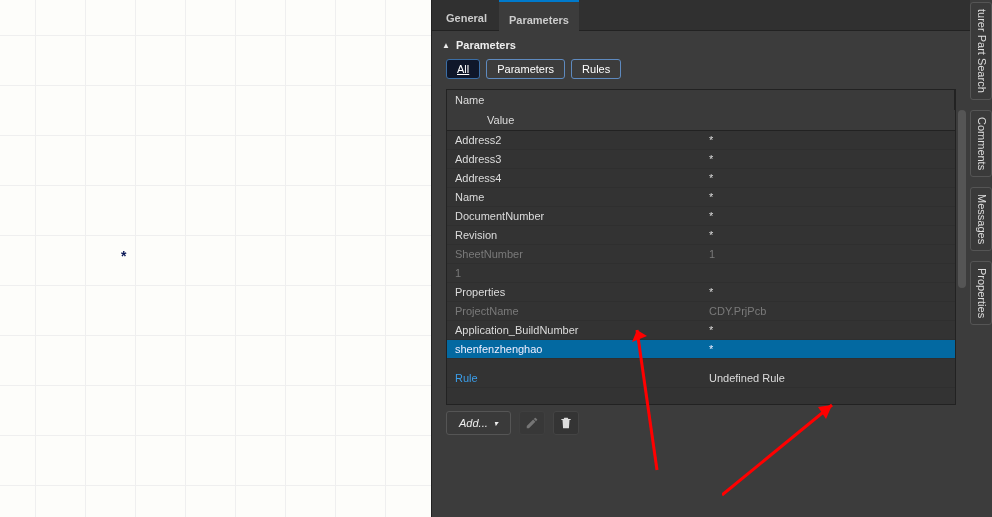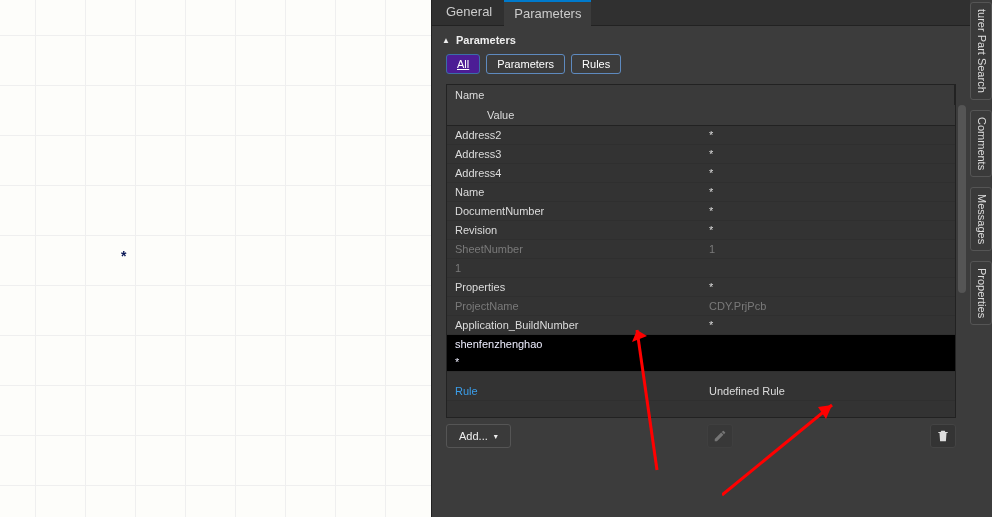--- a/index.html
+++ b/index.html
@@ -22,65 +22,65 @@
     .canvas-star {
       position: absolute; top: 248px; left: 121px;
       color: #0a1856; font-size: 14px; font-weight: 700;
       user-select: none;
     }
 
     
     .right-panel { flex: 1; background: #3c3c3c; display: flex; flex-direction: column; position: relative; }
     .panel-tabs { display: flex; padding: 0 4px; gap: 2px; background: #303030; border-bottom: 1px solid #222; }
     .panel-tab {
-      color: #ccc; font-size: 13px; padding: 4px 10px 5px; cursor: pointer;
+      color: #ccc; font-size: 11px; padding: 12px 10px 5px; cursor: pointer; font-weight: bold;
     }
     .panel-tab.active { background: #3c3c3c; border-top: 2px solid #007acc; margin-bottom: -1px;}
 
     .section-header {
       color: #eee; font-size: 11px; font-weight: 600; padding: 8px 10px;
       display: flex; align-items: center; gap: 6px;
     }
     .section-header .tri { font-size: 8px; }
 
     .filter-buttons { display: flex; gap: 6px; padding: 0 14px 10px;}
     .pill {
       border: 1px solid #5e8abf; background: #3c3c3c; color: #fff;
       font-size: 11px; padding: 3px 10px; border-radius: 3px; cursor: pointer;
     }
-    .pill.active { background: #4c1d95; border-color: #3b6ea5; text-decoration: underline;}
+    .pill.active { background: #0f172a; border-color: #3b6ea5; text-decoration: underline;}
 
     .table-wrap { margin: 0 14px; border: 1px solid #222; background: #333; }
     .table-head { display: flex; background: #3a3a3a; border-bottom: 1px solid #222; flex-direction: column; }
     .th {
       color: #ddd; font-size: 11px; padding: 4px 8px;
     }
     .th-name { flex: 1; border-right: 1px solid #222; }
     .th-value { flex: 1; margin-left: 32px; }
 
     .table-body { position: relative; }
     .row { display: flex; border-bottom: 1px solid #2f2f2f; justify-content: center; }
     .cell {
       color: #dcdcdc; font-size: 11px; padding: 3px 8px;
     }
     .cell-name { flex: 1; }
     .cell-value { flex: 1; }
     .row.readonly .cell { color: #7a7a7a; }
-    .row.selected { background: #000000; flex-direction: column; }
+    .row.selected { background: #0369a1; }
     .row.selected .cell { color: #eef; }
     .spacer-row { height: 10px; background: #333; }
     .rule-row .cell-name { color: #3b9eea; }
 
     .table-scrollbar {
       position: absolute; right: -11px; top: 18px; bottom: 0;
       width: 8px; background: transparent;
     }
     .thumb { width: 8px; height: 60%; background: #555; border-radius: 4px; margin-top: 2px;}
 
-    .action-bar { display: flex; justify-content: space-between; gap: 8px; padding: 6px 14px 0; }
+    .action-bar { display: flex; justify-content: flex-start; gap: 8px; padding: 6px 14px 0; font-style: italic; }
     .add-btn {
       background: #3a3a3a; border: 1px solid #555; color: #eee;
       font-size: 11px; padding: 4px 12px; border-radius: 3px;
       display: inline-flex; align-items: center; gap: 6px; cursor: pointer;
     }
     .icon-btn {
       width: 26px; height: 24px; border: 1px solid #444; background: #343434;
       border-radius: 3px; cursor: pointer; display: inline-flex; align-items: center; justify-content: center;
     }
     .icon-btn.disabled { opacity: .45; cursor: default; }

